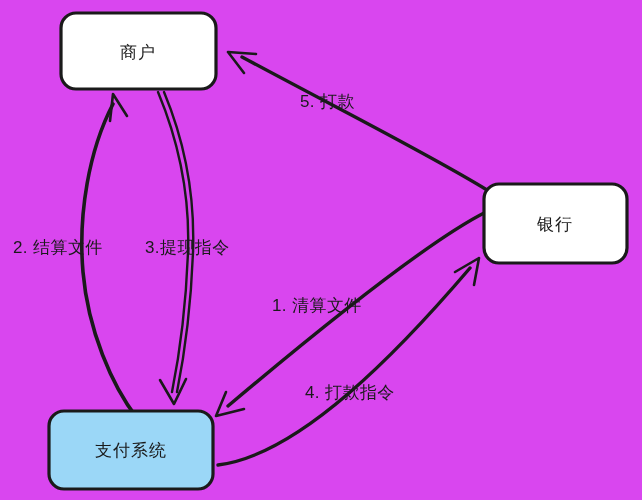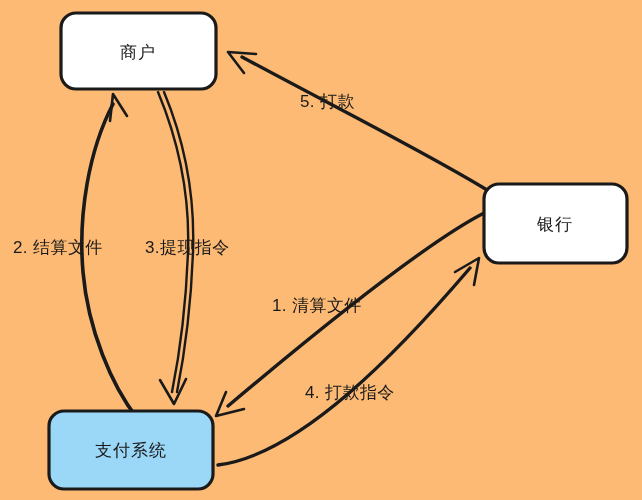--- a/index.html
+++ b/index.html
@@ -11,21 +11,21 @@
   body {
     width: 642px;
     height: 500px;
     overflow: hidden;
     font-family: "Liberation Sans", "DejaVu Sans", sans-serif;
   }
   #diagram-root {
     position: relative;
     width: 642px;
     height: 500px;
-    background: #fdba74;
+    background: #d946ef;
   }
   #diagram-svg {
     position: absolute;
     left: 0;
     top: 0;
     width: 642px;
     height: 500px;
     display: block;
   }
   .node-label {

